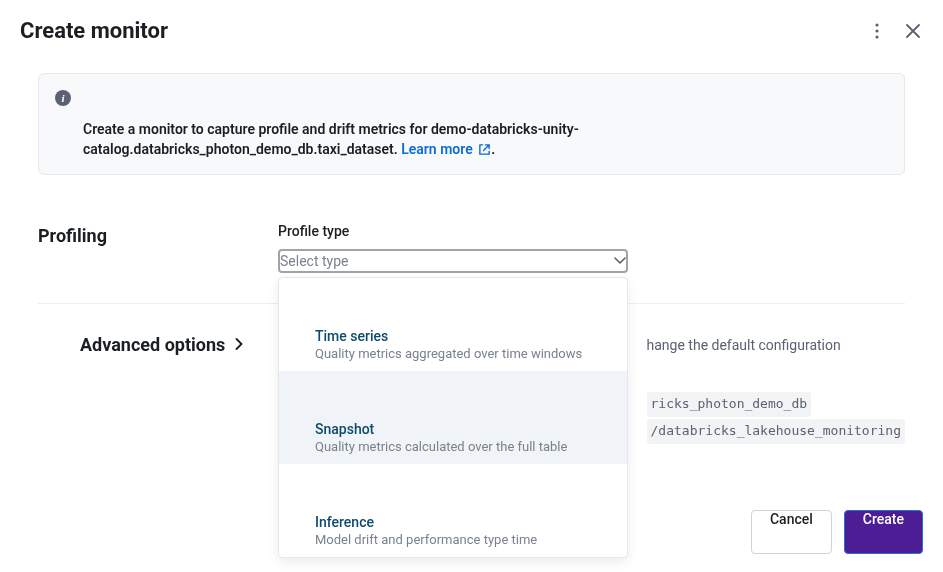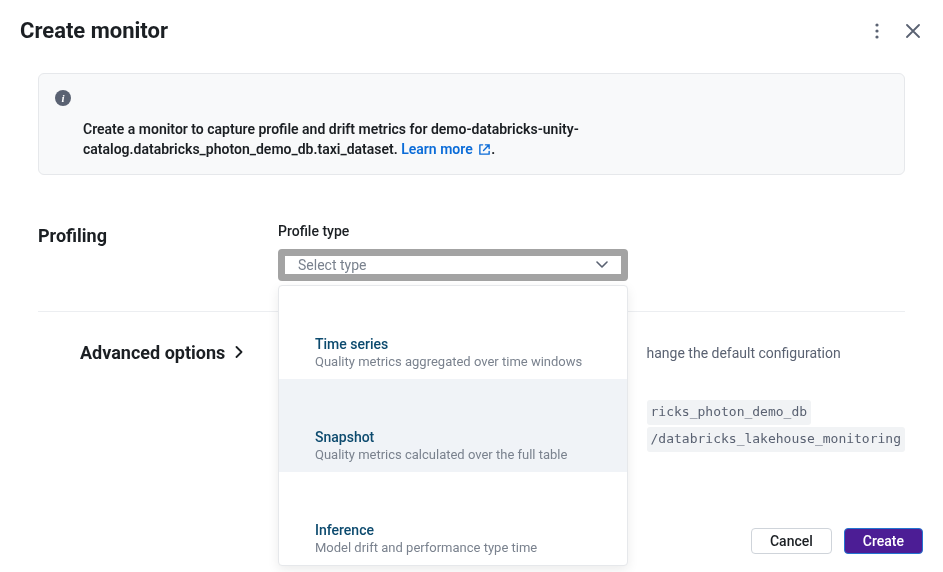--- a/index.html
+++ b/index.html
@@ -98,27 +98,27 @@
     flex: 1;
   }
   .field-label {
     font-size: 14px;
     font-weight: 500;
     color: #1b1f23;
     margin-bottom: 10px;
   }
   .select-box {
     width: 350px;
-    height: 32px;
-    border: 7px solid #a3a3a3;
+    height: 24px;
+    border: 2px solid #a3a3a3;
     border-radius: 4px;
     display: flex;
     align-items: center;
     justify-content: space-between;
-    padding: 0 13px;
+    padding: 0 0;
     cursor: pointer;
     background: #fff;
   }
   .select-placeholder {
     color: #7a828e;
     font-size: 14px;
   }
   .chevron {
     color: #5a6272;
   }
@@ -187,28 +187,27 @@
     margin-top: 2px;
   }
   .footer {
     position: absolute;
     bottom: 18px;
     right: 20px;
     display: flex;
     gap: 12px;
   }
   .btn {
-    height: 26px;
+    height: 44px;
     padding: 0 18px;
     border-radius: 4px;
     font-size: 14px;
     font-weight: 500;
     cursor: pointer;
     display: flex;
-    align-items: center;
     justify-content: center;
   }
   .btn-secondary {
     background: #fff;
     border: 1px solid #cfd4da;
     color: #1b1f23;
   }
   .btn-primary {
     background: #4c1d95;
     border: 1px solid #2374d0;

